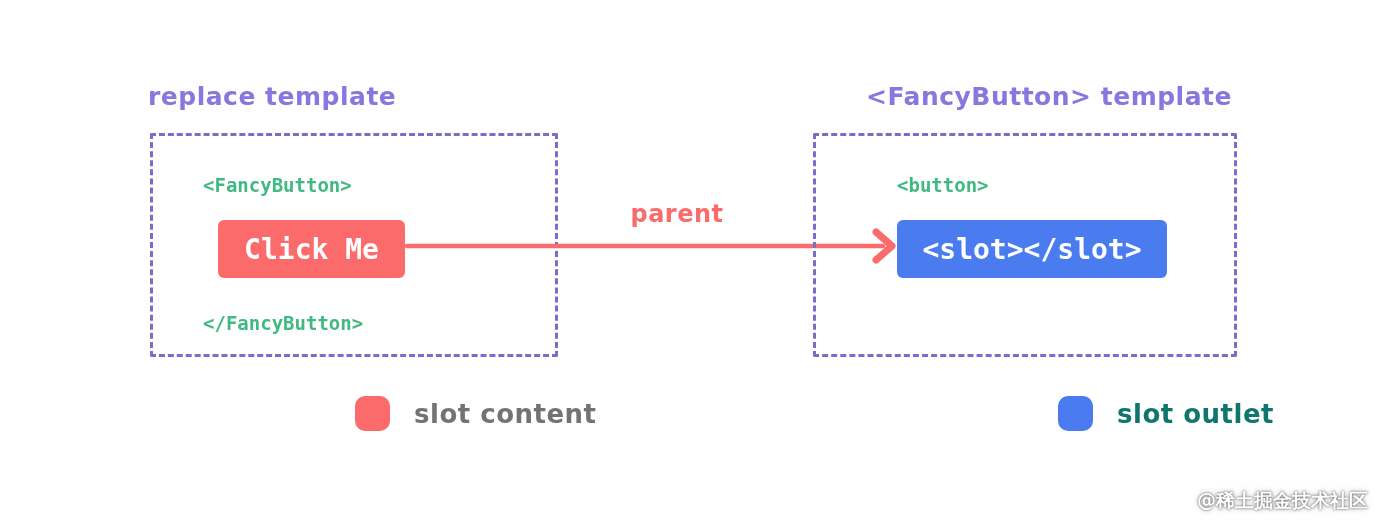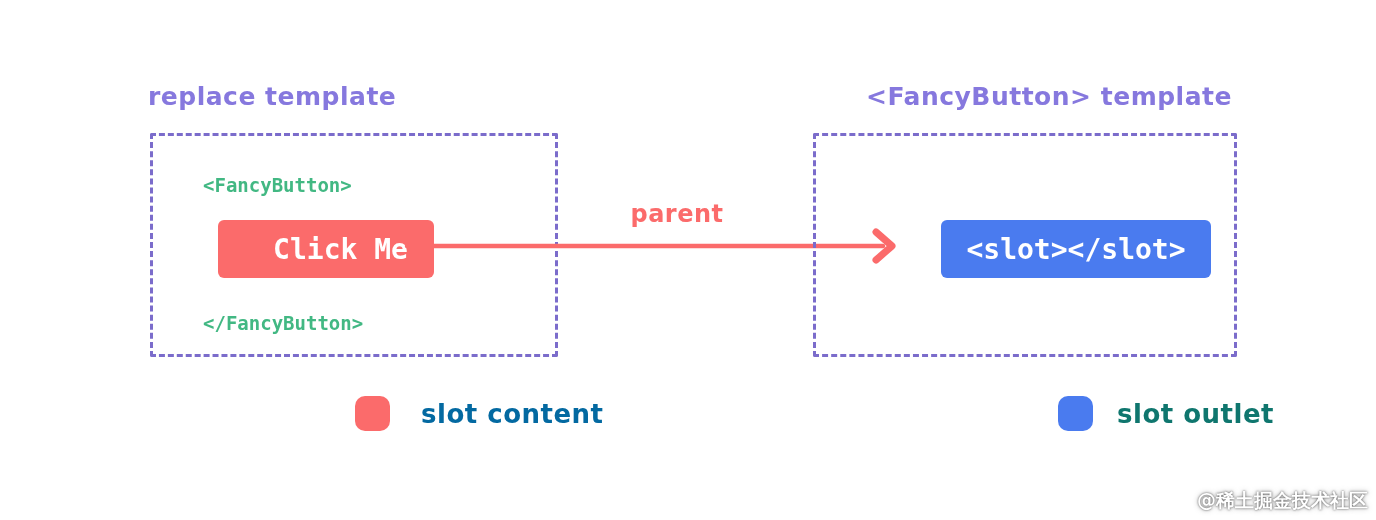--- a/index.html
+++ b/index.html
@@ -43,22 +43,22 @@
     border-radius: 6px;
     display: flex;
     align-items: center;
     justify-content: center;
     font-family: "DejaVu Sans Mono", "Liberation Mono", monospace;
     font-size: 28px;
     font-weight: bold;
     color: #ffffff;
     white-space: nowrap;
   }
-  .chip-red  { left: 218px; width: 187px; background: #fb6b6b; padding-left: 29px; }
-  .chip-blue { left: 897px; width: 270px; background: #4a7bef; margin-left: 44px; }
+  .chip-red  { left: 218px; width: 187px; background: #fb6b6b; }
+  .chip-blue { left: 897px; width: 270px; background: #4a7bef; }
   .arrow-svg { position: absolute; left: 405px; top: 229px; overflow: visible; }
   .arrow-line { stroke: #fb6b6b; stroke-width: 4.5; stroke-linecap: round; }
   .arrow-head { stroke: #fb6b6b; stroke-width: 7; fill: none; stroke-linecap: round; stroke-linejoin: round; }
   .arrow-label {
     position: absolute;
     left: 577px;
     top: 200px;
     width: 200px;
     text-align: center;
     font-size: 24px;
@@ -79,21 +79,21 @@
     border-radius: 10px;
     flex: 0 0 auto;
   }
   .legend-label {
     font-size: 26px;
     font-weight: bold;
     letter-spacing: 0.5px;
     white-space: nowrap;
   }
   .legend-content { left: 355px; }
-  .legend-content .legend-label { color: #0369a1; margin-left: 7px; }
+  .legend-content .legend-label { color: #737373; }
   .legend-outlet { left: 1058px; }
   .legend-outlet .legend-label { color: #0f766e; }
   .watermark {
     position: absolute;
     right: 8px;
     bottom: 6px;
     font-size: 19px;
     font-weight: bold;
     color: #ffffff;
     text-shadow: 0 0 2px rgba(60,60,60,0.9), 0 0 5px rgba(90,90,90,0.55);
@@ -121,20 +121,21 @@
 
   <svg class="arrow-svg" width="496" height="36" aria-hidden="true">
     <line class="arrow-line" x1="2" y1="17" x2="478" y2="17"></line>
     <polyline class="arrow-head" points="471,3 487,17 471,31"></polyline>
   </svg>
 
   <div class="panel-title" style="left:828px;margin-left:38px;">&lt;FancyButton&gt; template</div>
 
   <div class="panel-box" style="left:813px; width:418px;"></div>
 
+  <div class="code-tag" style="left:897px; top:174px;">&lt;button&gt;</div>
 
   <div class="chip chip-blue">
     <span>&lt;slot&gt;&lt;/slot&gt;</span>
   </div>
 
 
   <div class="legend-item legend-content">
     <div class="legend-swatch" style="background-color: rgb(251, 107, 107);"></div>
     <div class="legend-label">slot content</div>
   </div>

